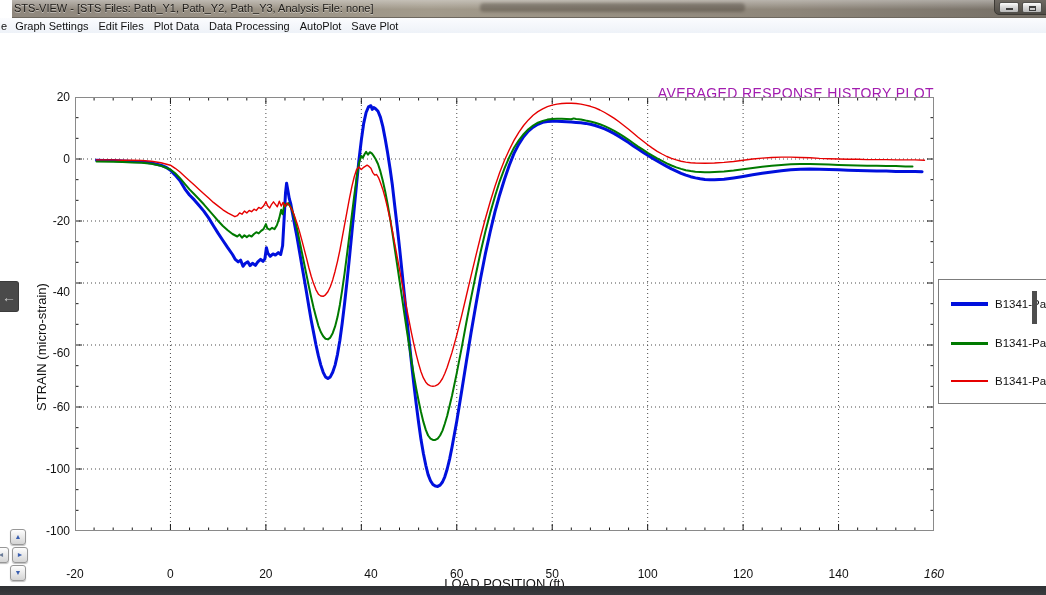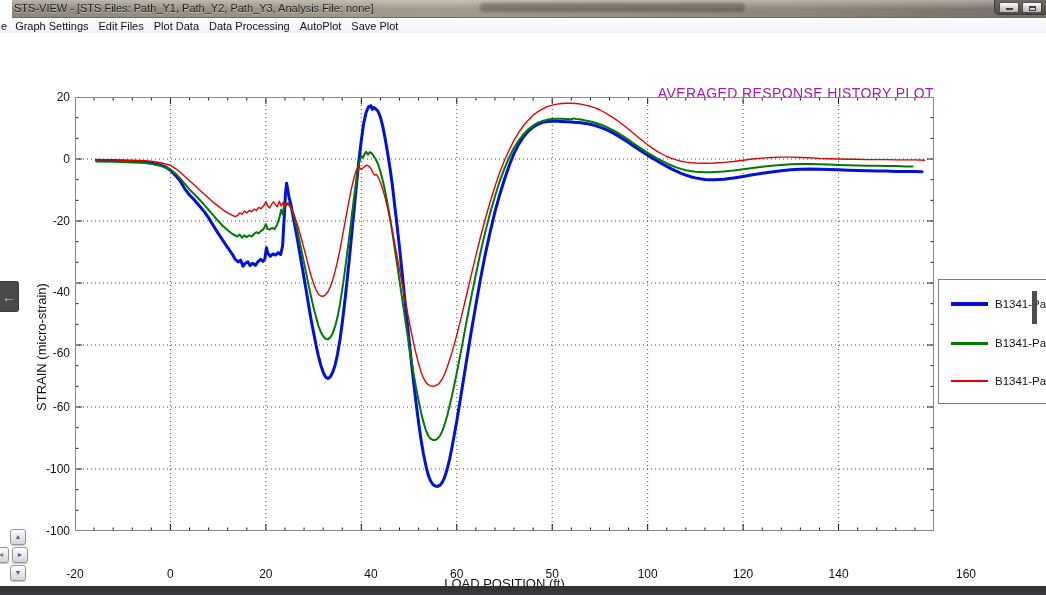--- a/index.html
+++ b/index.html
@@ -306,21 +306,21 @@
     <div class="ytick" style="top: 490.5px;">-100</div>
     <div class="xtick" style="left: 50px;">-20</div>
     <div class="xtick" style="left: 145.444px;">0</div>
     <div class="xtick" style="left: 240.889px;">20</div>
     <div class="xtick" style="left: 346px;">40</div>
     <div class="xtick" style="left: 431.778px;">60</div>
     <div class="xtick" style="left: 527.222px;">50</div>
     <div class="xtick" style="left: 622.667px;">100</div>
     <div class="xtick" style="left: 718.111px;">120</div>
     <div class="xtick" style="left: 813.556px;">140</div>
-    <div class="xtick" style="left: 941px;">160</div>
+    <div class="xtick" style="left: 909px; font-style: italic;">160</div>
   </div>
 
 <div class="back-btn">
     <span>←</span>
   </div>
 <div class="pad-btn" id="pad-up"><span>▲</span></div>
 <div class="pad-btn" id="pad-left"><span>◄</span></div>
 <div class="pad-btn" id="pad-right"><span>►</span></div>
 <div class="pad-btn" id="pad-down"><span>▼</span></div>
 <div class="bottom-strip"></div>

